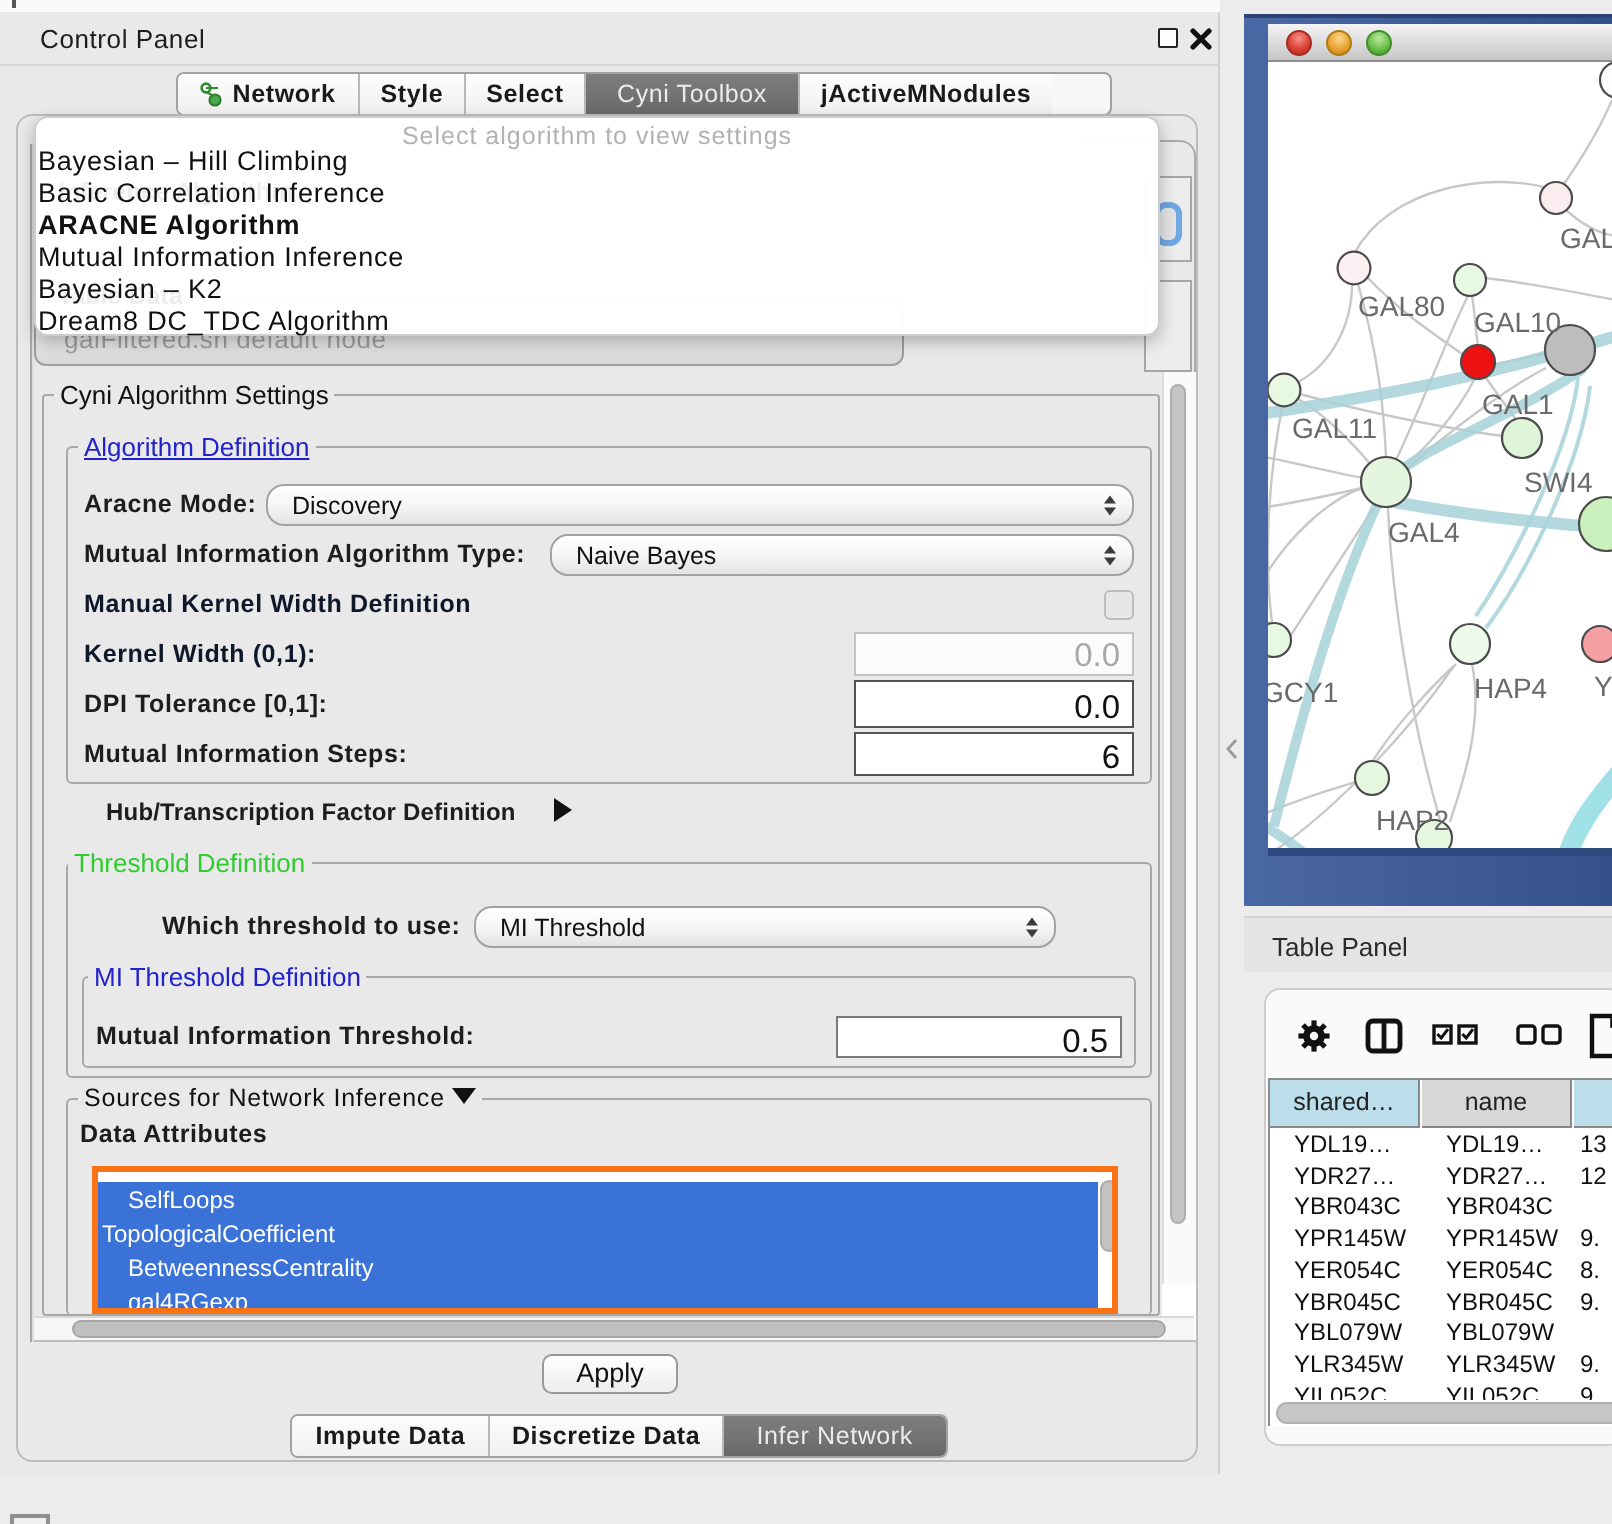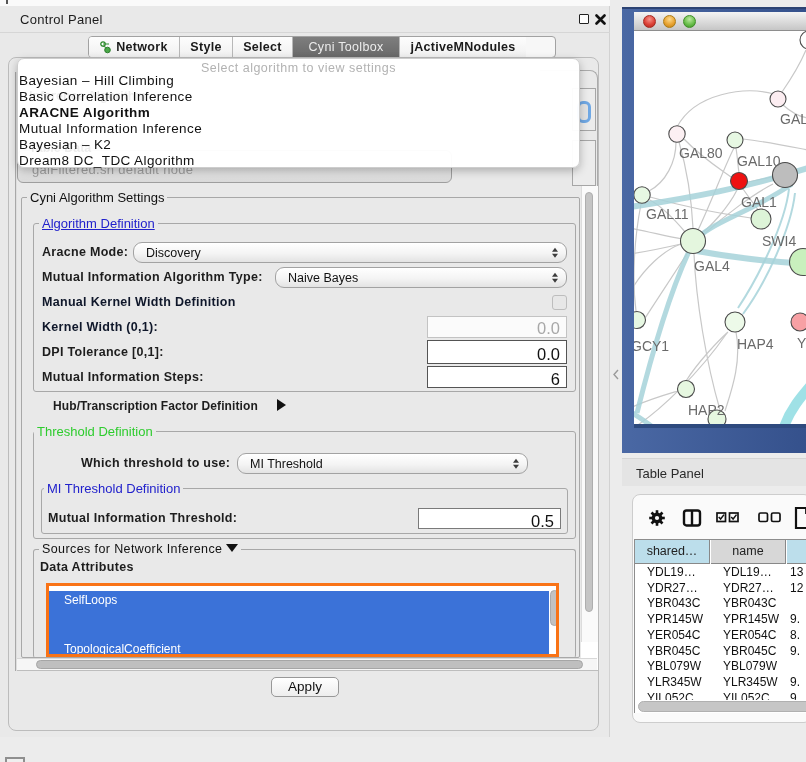--- a/index.html
+++ b/index.html
@@ -127,29 +127,34 @@
   <div class="lbl abs" style="left:48px;top:511px;">Mutual Information Threshold:</div>
   <div class="inp" style="left:418px;top:508px;width:143px;height:21px;border:1px solid #7a7a7a;padding-top:3px;">0.5</div>
 
   <fieldset style="left:33px;top:542px;width:543px;height:116px;border-bottom:none;">
       <legend style="color:#111;font-size:12.5px;letter-spacing:0.4px;">Sources for Network Inference <span style="display:inline-block;width:0;height:0;border-left:6.5px solid transparent;border-right:6.5px solid transparent;border-top:8px solid #111;vertical-align:1px;"></span></legend>
     </fieldset>
   <div class="lbl abs" style="left:40px;top:560px;">Data Attributes</div>
   <div class="abs" style="left:46px;top:583px;width:513px;height:74px;border:3px solid #f97316;background:#fff;overflow:hidden;">
     <div style="position:absolute;left:0;top:5px;width:500px;height:70px;background:#3b72d8;color:#fff;font-size:12px;">
       <div style="padding:2px 0 0 15px;height:17px;">SelfLoops</div>
-      <div style="padding:2px 0 0 15px;height:17px;margin-top:32px;">TopologicalCoefficient</div>
+      <div style="padding:2px 0 0 2px;height:17px;">TopologicalCoefficient</div>
       <div style="padding:2px 0 0 15px;height:17px;">BetweennessCentrality</div>
       <div style="padding:2px 0 4px 15px;height:17px;">gal4RGexp</div>
     </div>
     <div style="position:absolute;left:501px;top:4px;width:9px;height:36px;background:#c2c2c2;border:1px solid #ababab;border-radius:5px;"></div>
   </div>
 
   <div class="abs" style="left:271px;top:677px;width:68px;height:20px;border:1px solid #989898;border-radius:5px;background:linear-gradient(#ffffff,#ededed);text-align:center;font-size:13.5px;color:#111;padding-top:1px;">Apply</div>
 
+  <div class="tabstrip" style="left:145px;top:707px;width:329px;">
+    <div class="tabseg" style="width:100px;">Impute Data</div>
+    <div class="tabseg" style="width:117px;">Discretize Data</div>
+    <div class="tabseg sel" style="width:112px;">Infer Network</div>
+  </div>
 
   <div class="abs" style="left:17px;top:58px;width:563px;height:110px;background:rgba(255,255,255,0.97);border:1px solid #cdcdcd;border-radius:7px;border-top-left-radius:7px;box-shadow:0 3px 8px rgba(0,0,0,0.25);">
     <div class="abs" style="left:11px;top:30px;font-size:12.5px;color:rgba(0,0,0,0.07);font-weight:700;">Inference Algorithm</div>
     <div class="abs" style="left:11px;top:82px;font-size:12.5px;color:rgba(0,0,0,0.07);font-weight:700;">Table Data</div>
     <div class="abs" style="left:0;top:2px;width:100%;text-align:center;font-size:12.5px;color:#b2b2b2;letter-spacing:0.5px;">Select algorithm to view settings</div>
     <div class="abs" style="left:1px;top:14px;font-size:13.5px;color:#111;line-height:16px;white-space:nowrap;letter-spacing:0.4px;">
       Bayesian – Hill Climbing<br>
       Basic Correlation Inference<br>
       <b>ARACNE Algorithm</b><br>
       Mutual Information Inference<br>

